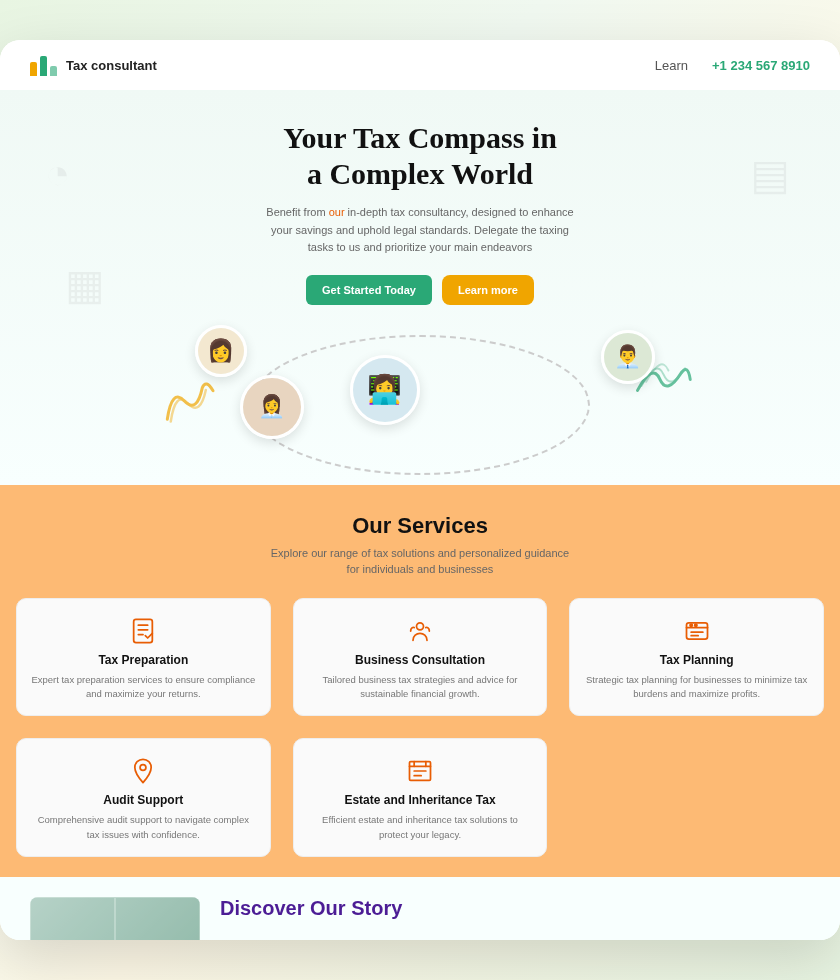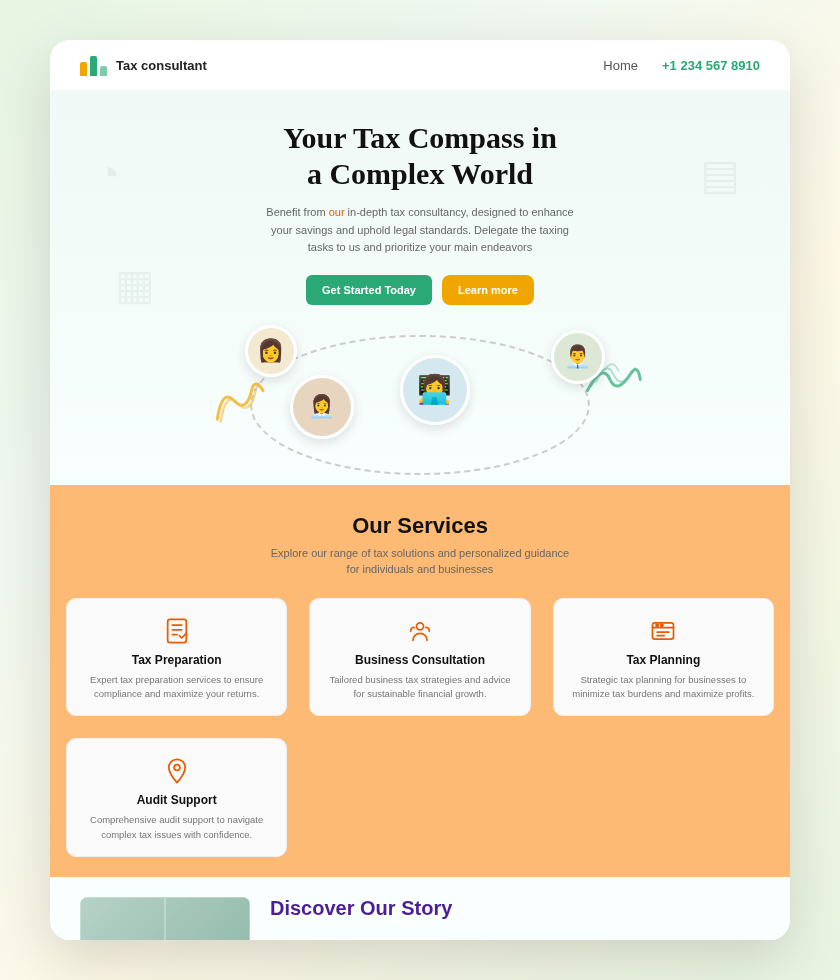--- a/index.html
+++ b/index.html
@@ -7,21 +7,21 @@
       width: 840px;
       height: 980px;
       background: linear-gradient(135deg, #e8f5e2 0%, #f0f8f0 30%, #fef9e7 60%, #e8f5e2 100%);
       font-family: 'Segoe UI', Arial, sans-serif;
       display: flex;
       align-items: center;
       justify-content: center;
       overflow: hidden;
     }
     .browser-frame {
-      width: 740px;
+      width: 840px;
       height: 900px;
       background: #fff;
       border-radius: 20px;
       box-shadow: 0 20px 60px rgba(0,0,0,0.15);
       overflow: hidden;
       display: flex;
       flex-direction: column;
     }
     
     .nav {
@@ -284,21 +284,21 @@
   <nav class="nav">
     <div class="nav-logo">
       <div class="logo-icon">
         <div class="logo-bar logo-bar-1"></div>
         <div class="logo-bar logo-bar-2"></div>
         <div class="logo-bar logo-bar-3"></div>
       </div>
       <span class="logo-text">Tax consultant</span>
     </div>
     <div class="nav-right">
-      <a class="nav-link">Home</a>
+      <a class="nav-link">Learn</a>
       <span class="nav-phone">+1 234 567 8910</span>
     </div>
   </nav>
 
   <section class="hero">
 
     <div class="bg-icon bg-icon-1">◔</div>
     <div class="bg-icon bg-icon-2">▦</div>
     <div class="bg-icon bg-icon-3">▤</div>
 
@@ -400,20 +400,34 @@
         <div class="svc-svg">
           <svg viewBox="0 0 24 24" fill="none" stroke="#e85d04" stroke-width="1.5" stroke-linecap="round" stroke-linejoin="round">
             <path d="M12 2 C8 2 5 5 5 9 c0 5 7 13 7 13 s7-8 7-13 c0-4-3-7-7-7z"></path>
             <circle cx="12" cy="9" r="2.5"></circle>
           </svg>
         </div>
         <div class="service-title">Audit Support</div>
         <div class="service-desc">Comprehensive audit support to navigate complex tax issues with confidence.</div>
       </div>
 
+      <div class="service-card">
+        <div class="svc-svg">
+          <svg viewBox="0 0 24 24" fill="none" stroke="#e85d04" stroke-width="1.5" stroke-linecap="round" stroke-linejoin="round">
+            <rect x="3" y="4" width="18" height="16" rx="1"></rect>
+            <line x1="3" y1="8" x2="21" y2="8"></line>
+            <line x1="7" y1="4" x2="7" y2="8"></line>
+            <line x1="17" y1="4" x2="17" y2="8"></line>
+            <line x1="7" y1="12" x2="17" y2="12"></line>
+            <line x1="7" y1="16" x2="13" y2="16"></line>
+          </svg>
+        </div>
+        <div class="service-title">Estate and Inheritance Tax</div>
+        <div class="service-desc">Efficient estate and inheritance tax solutions to protect your legacy.</div>
+      </div>
     </div>
   </section>
 
   <section class="discover">
     <div class="discover-image">
       <div class="discover-image-inner">
         <div class="window-pane"></div>
         <div class="window-pane"></div>
         <div class="window-pane"></div>
         <div class="window-pane"></div>

